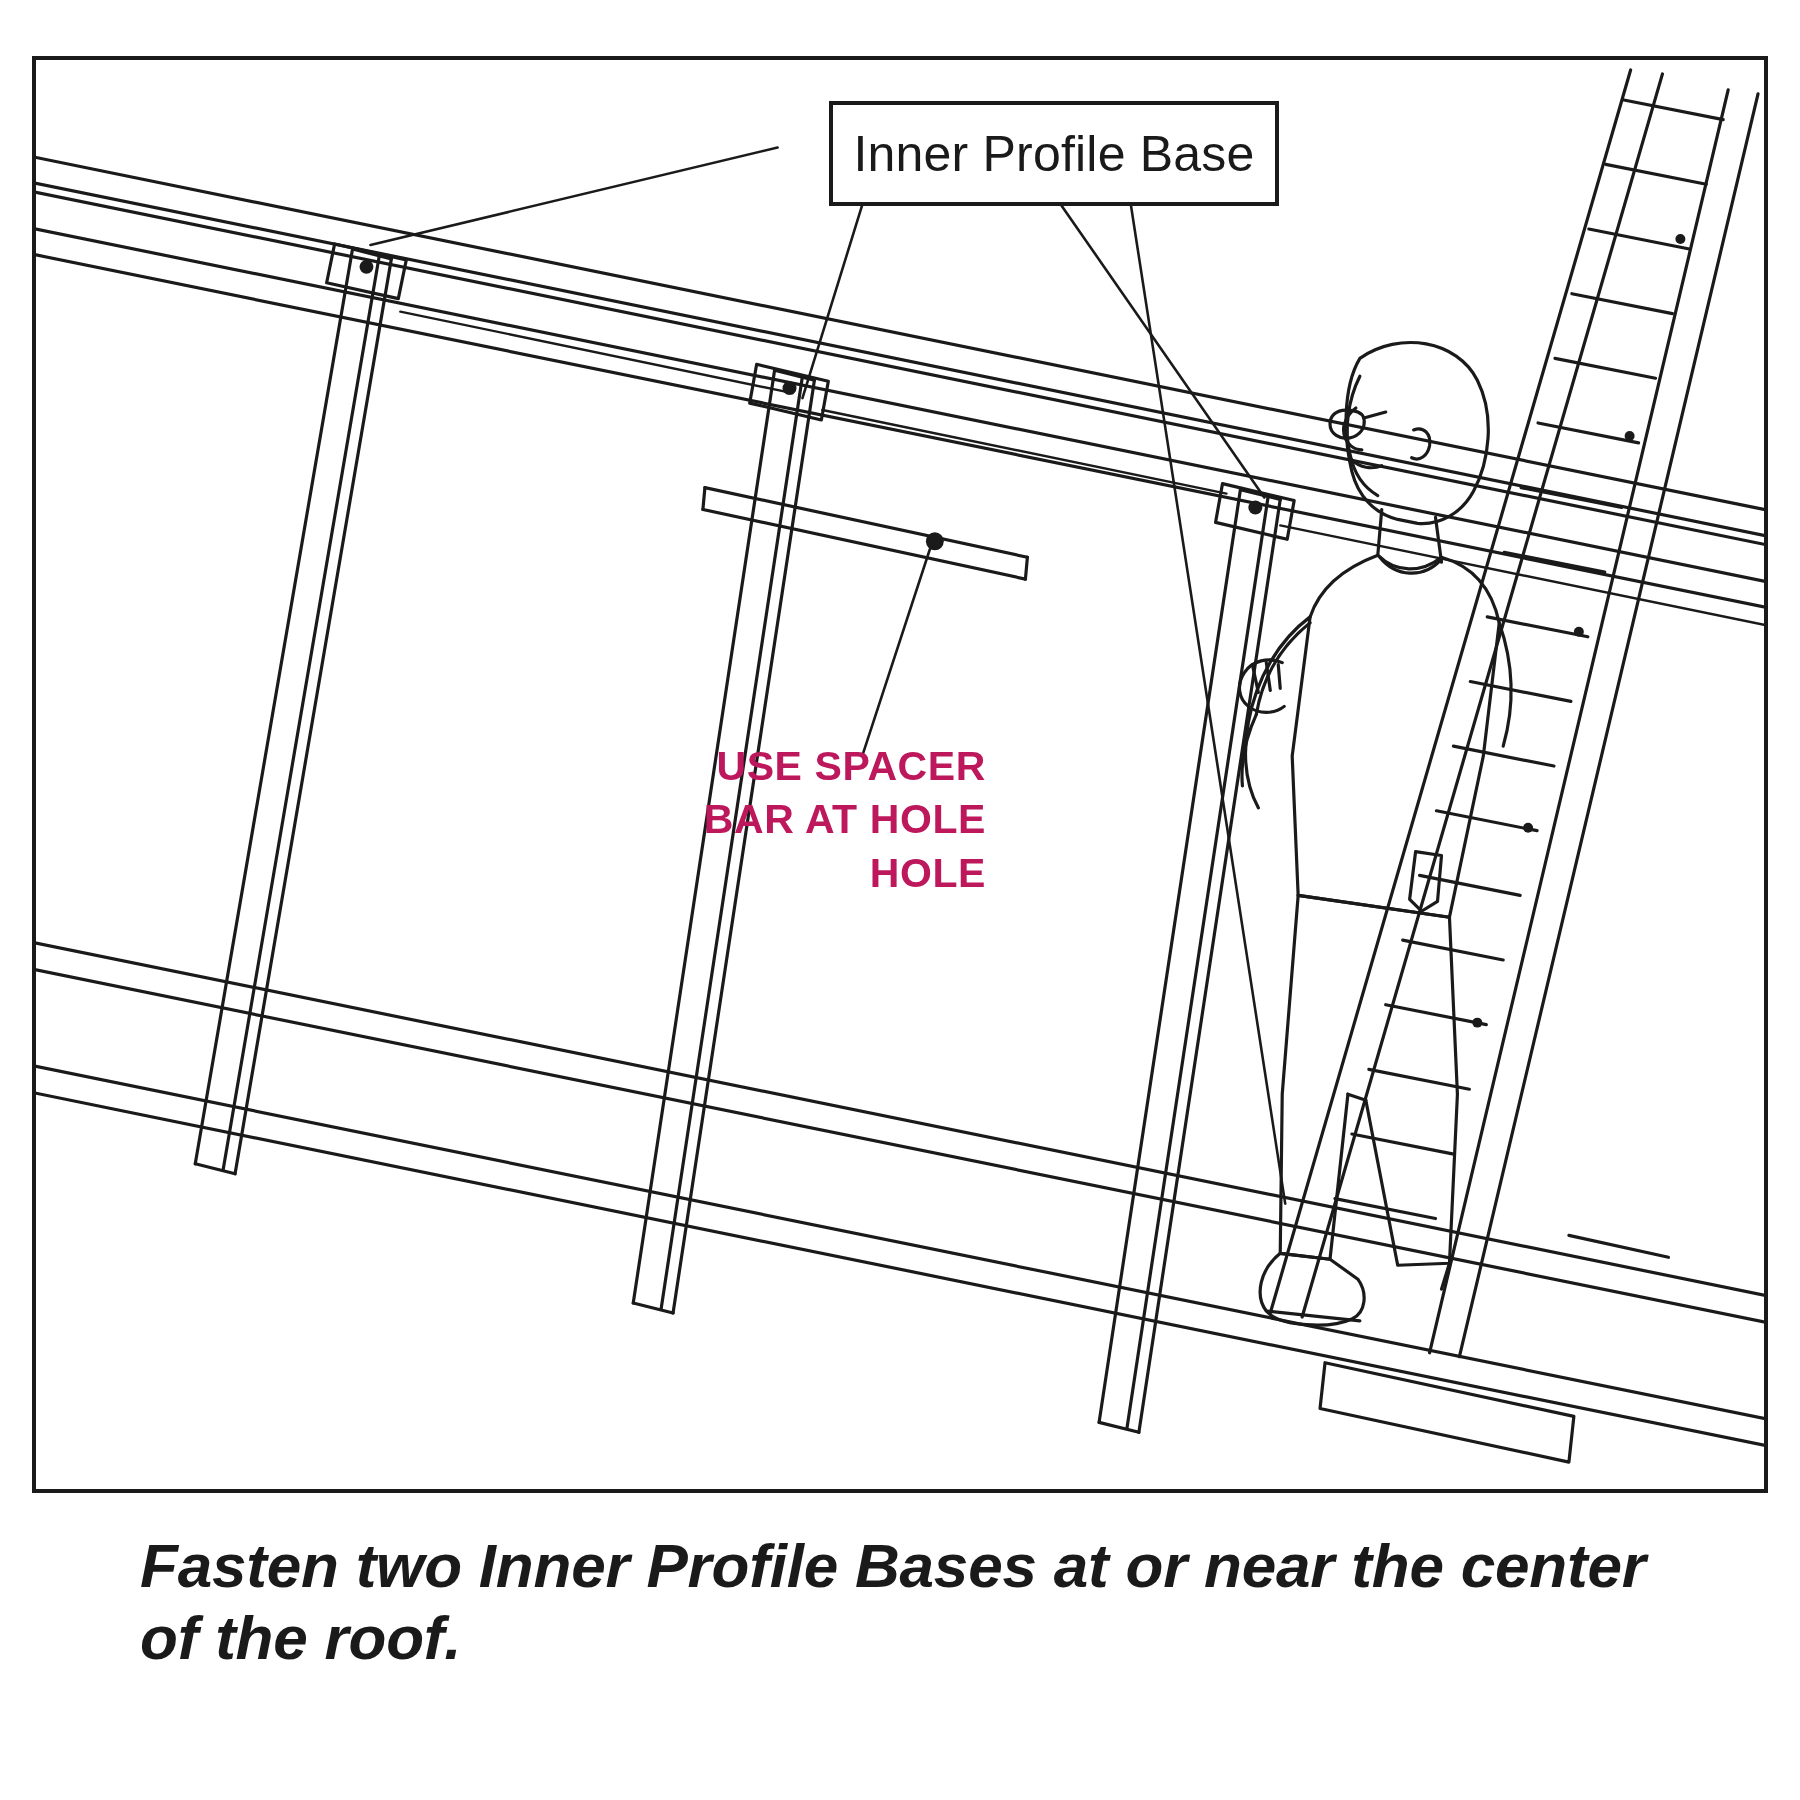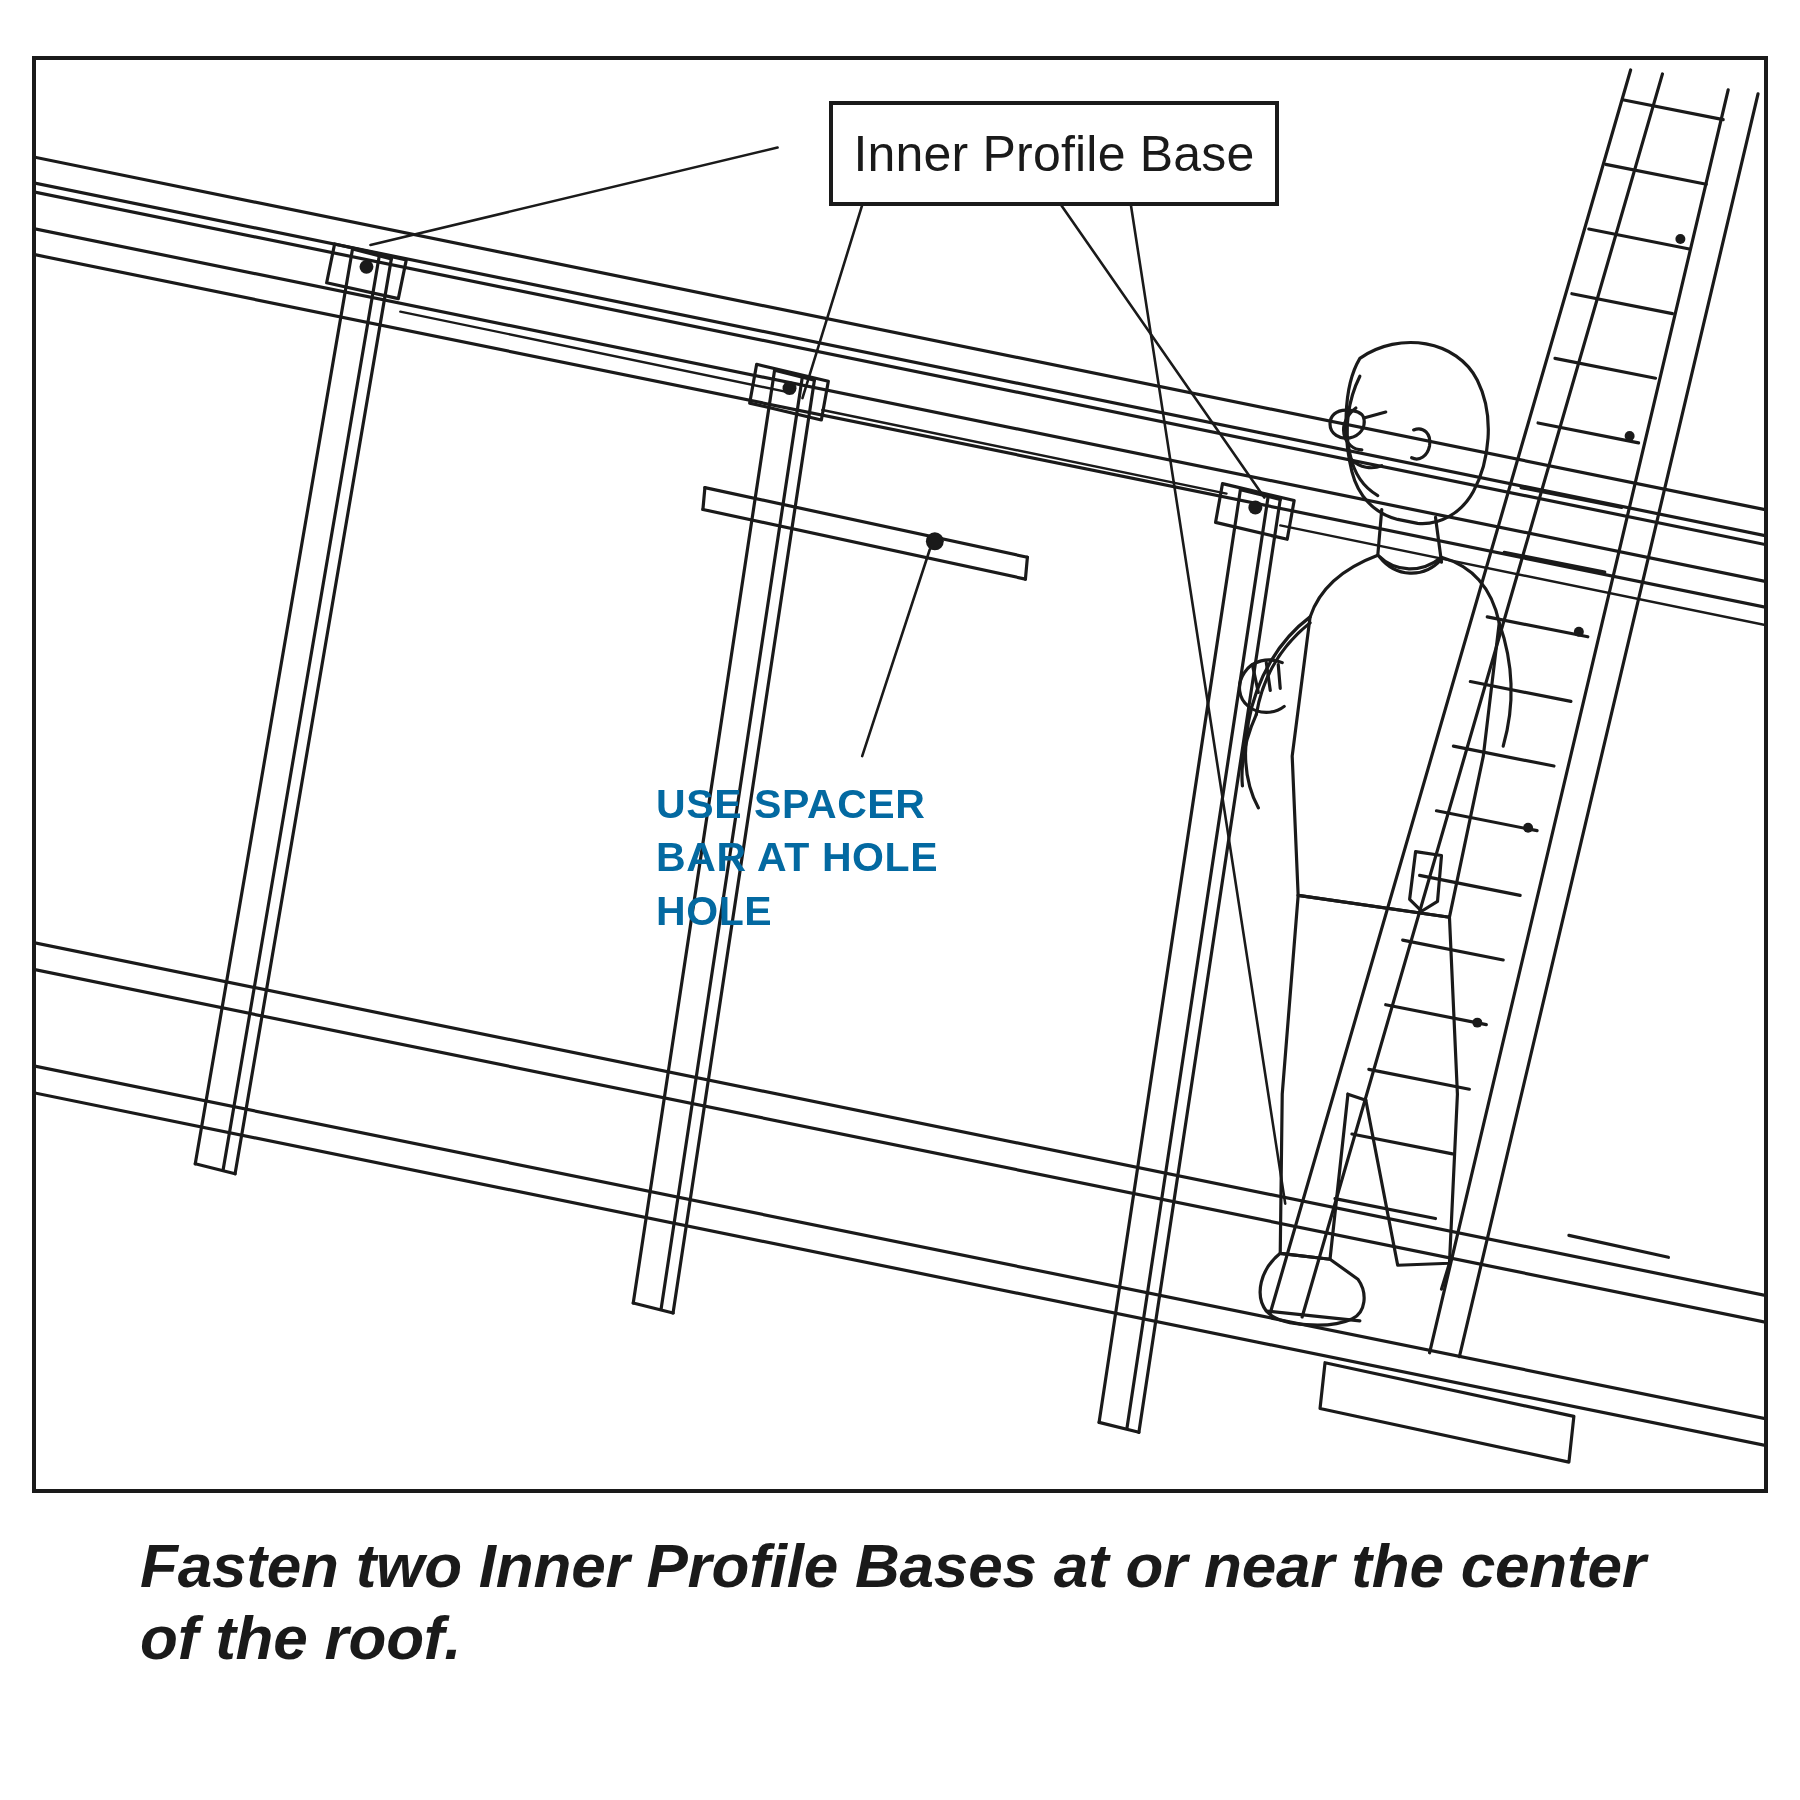--- a/index.html
+++ b/index.html
@@ -59,28 +59,28 @@
   #callout-inner-profile-base .callout-text {
     font-size: 50px;
     font-weight: 400;
     letter-spacing: 0.2px;
     white-space: nowrap;
     color: #1a1a1a;
   }
   #spacer-note {
     position: absolute;
     left: 620px;
-    top: 718px;
+    top: 680px;
     width: 330px;
-    text-align: left;
+    text-align: right;
     font-size: 41px;
     font-weight: 700;
     line-height: 1.30;
     letter-spacing: 0.6px;
-    color: #0369a1;
+    color: #be185d;
   }
   #caption {
     position: absolute;
     left: 140px;
     top: 1530px;
     width: 1560px;
     font-size: 62px;
     font-weight: 700;
     line-height: 1.16;
     letter-spacing: -0.2px;

